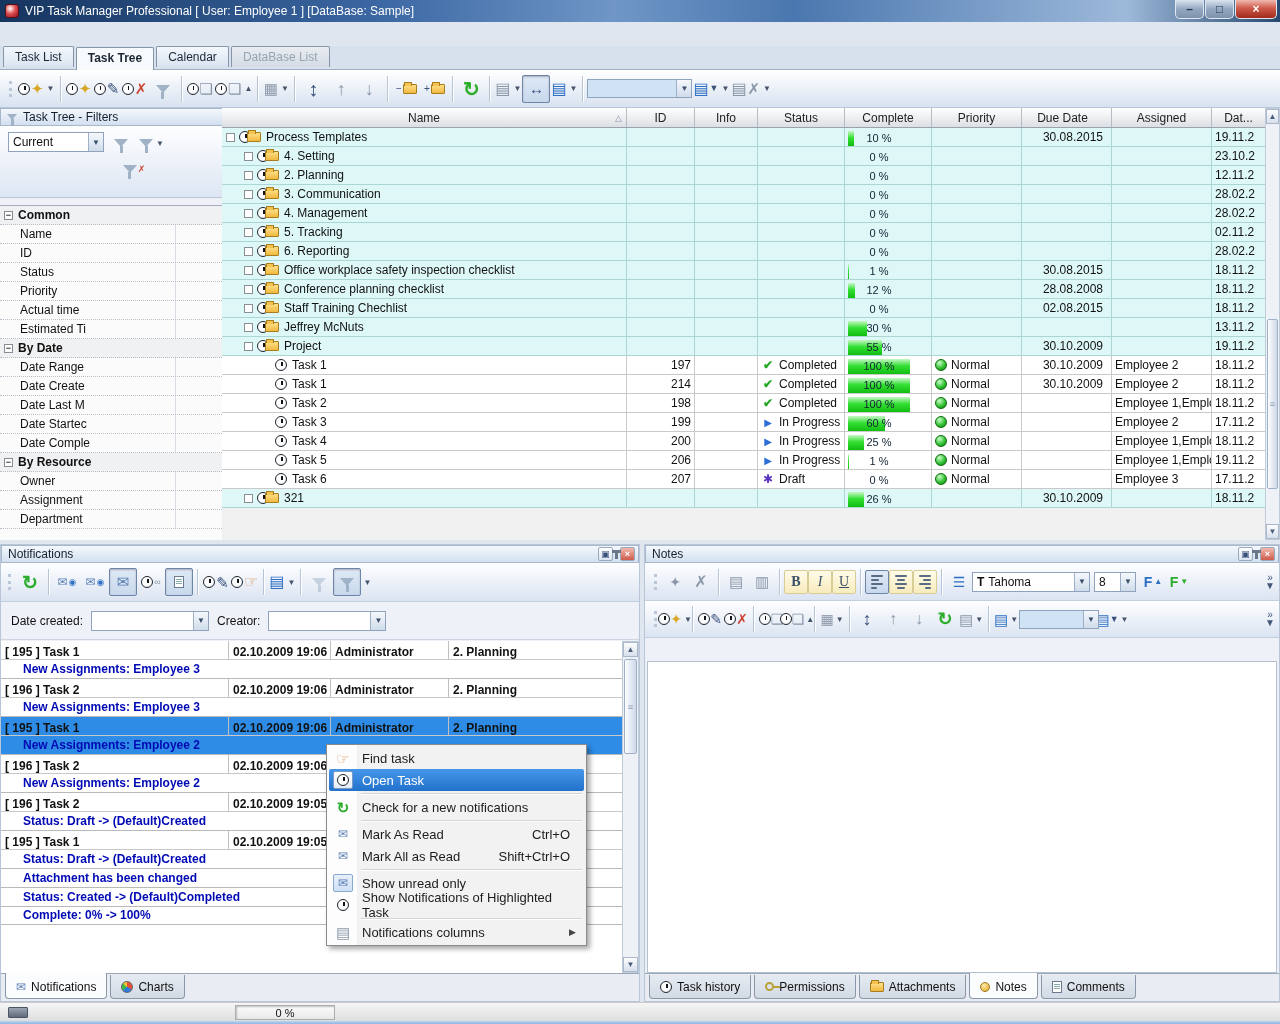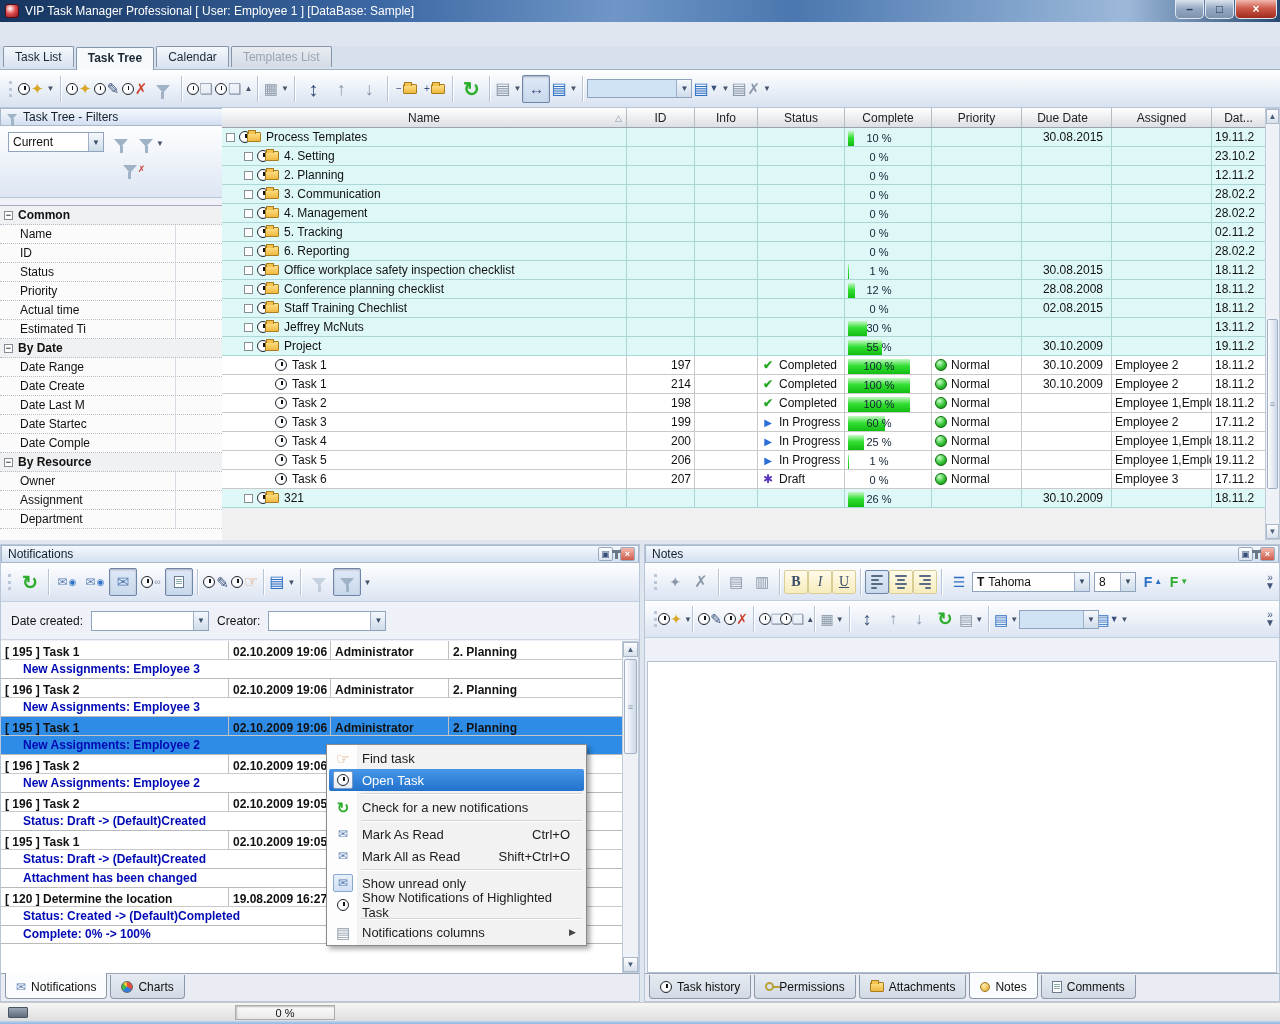--- a/index.html
+++ b/index.html
@@ -162,21 +162,21 @@
       <span class="winbtn">□</span>
       <span class="winbtn close">×</span>
     </span>
   </div>
 
 
   <div class="tabbar">
     <span class="ptab">Task List</span>
     <span class="ptab active">Task Tree</span>
     <span class="ptab">Calendar</span>
-    <span class="ptab disabled">Templates List</span>
+    <span class="ptab disabled">DataBase List</span>
   </div>
 
   <div class="toolbar">
     <span class="grip"></span>
     <span class="tbtn">
         <span class="clockico"></span>
         <span class="g yellow">✦</span>
         <span class="dda">▼</span>
       </span>
     <span class="sep"></span>
@@ -1185,26 +1185,20 @@
             <div class="drow">Status: Draft -&gt; (Default)Created</div>
 
           </div>
 
           <div class="nitem">
             <div class="drow">Attachment has been changed</div>
 
           </div>
 
           <div class="nitem">
-            <div class="mrow">
-              <div class="nc-title">[ 120 ] Determine the location</div>
-              <div class="nc-date">19.08.2009 16:27</div>
-              <div class="nc-creator"></div>
-              <div class="nc-group"></div>
-            </div>
             <div class="drow">Status: Created -&gt; (Default)Completed</div>
             <div class="drow" style="margin-top:-1px;border-top:none">Complete: 0% -&gt; 100%</div>
           </div>
         </div>
     </div>
     <div class="nscroll vscroll">
       <span class="varrow">▲</span>
       <span class="vthumb" style="height:95px;margin-top:2px"></span>
       <span class="varrow" style="margin-top:auto">▼</span>
     </div>

